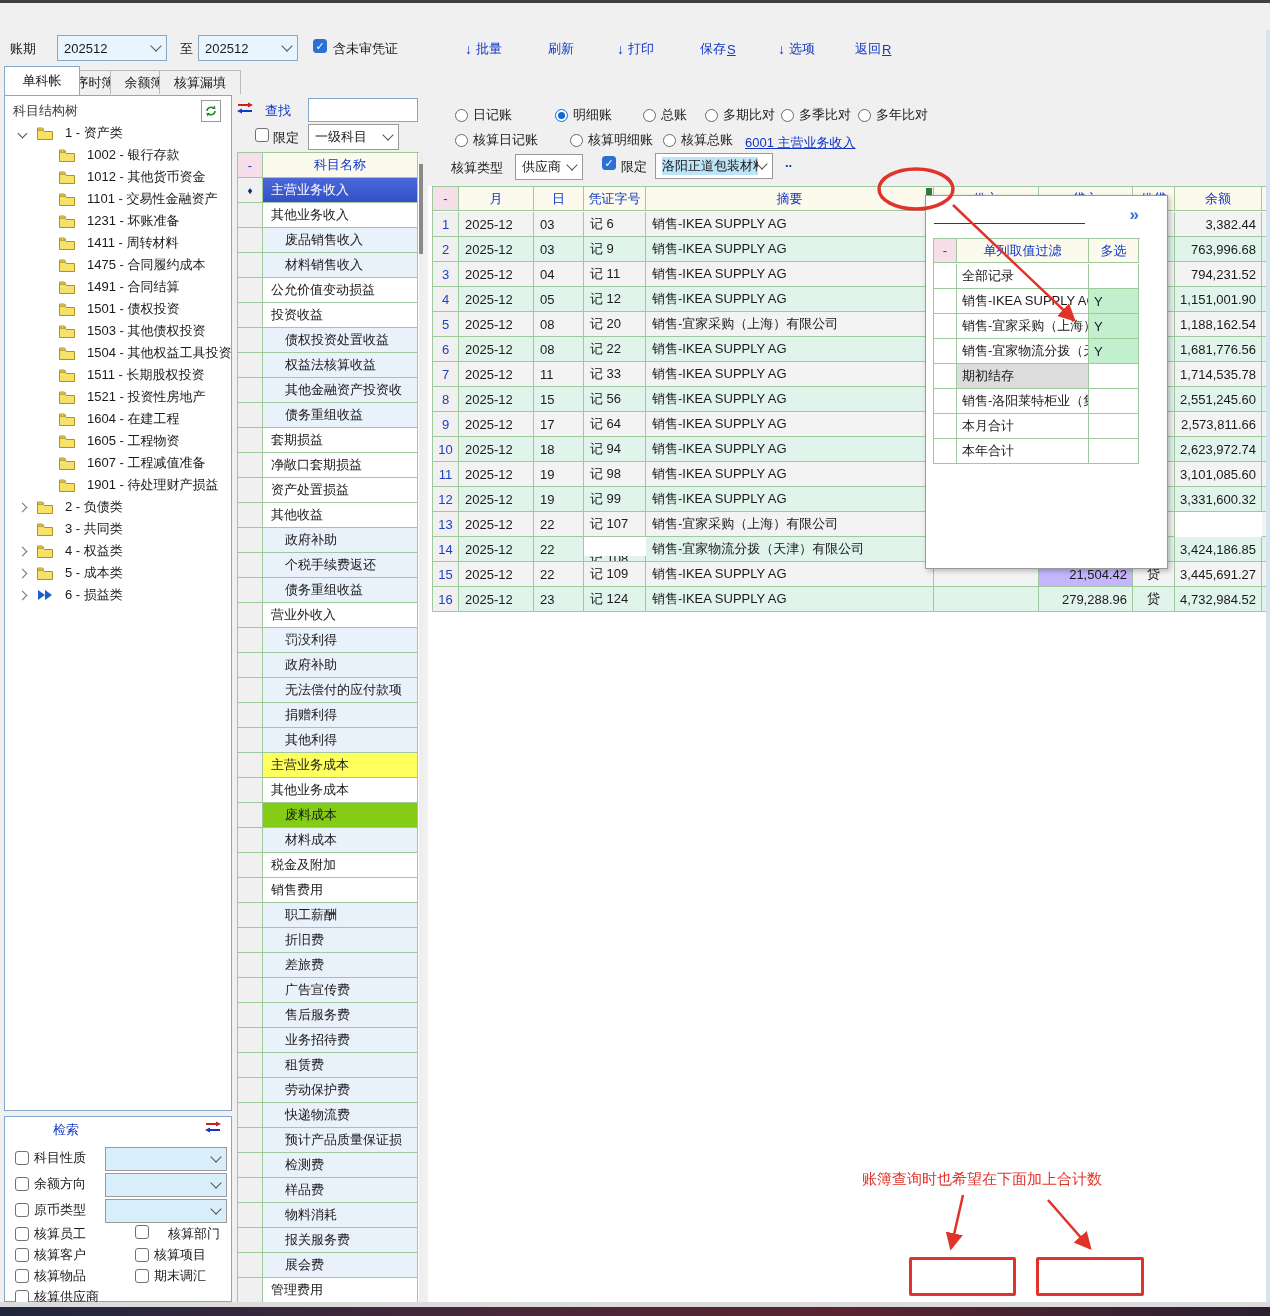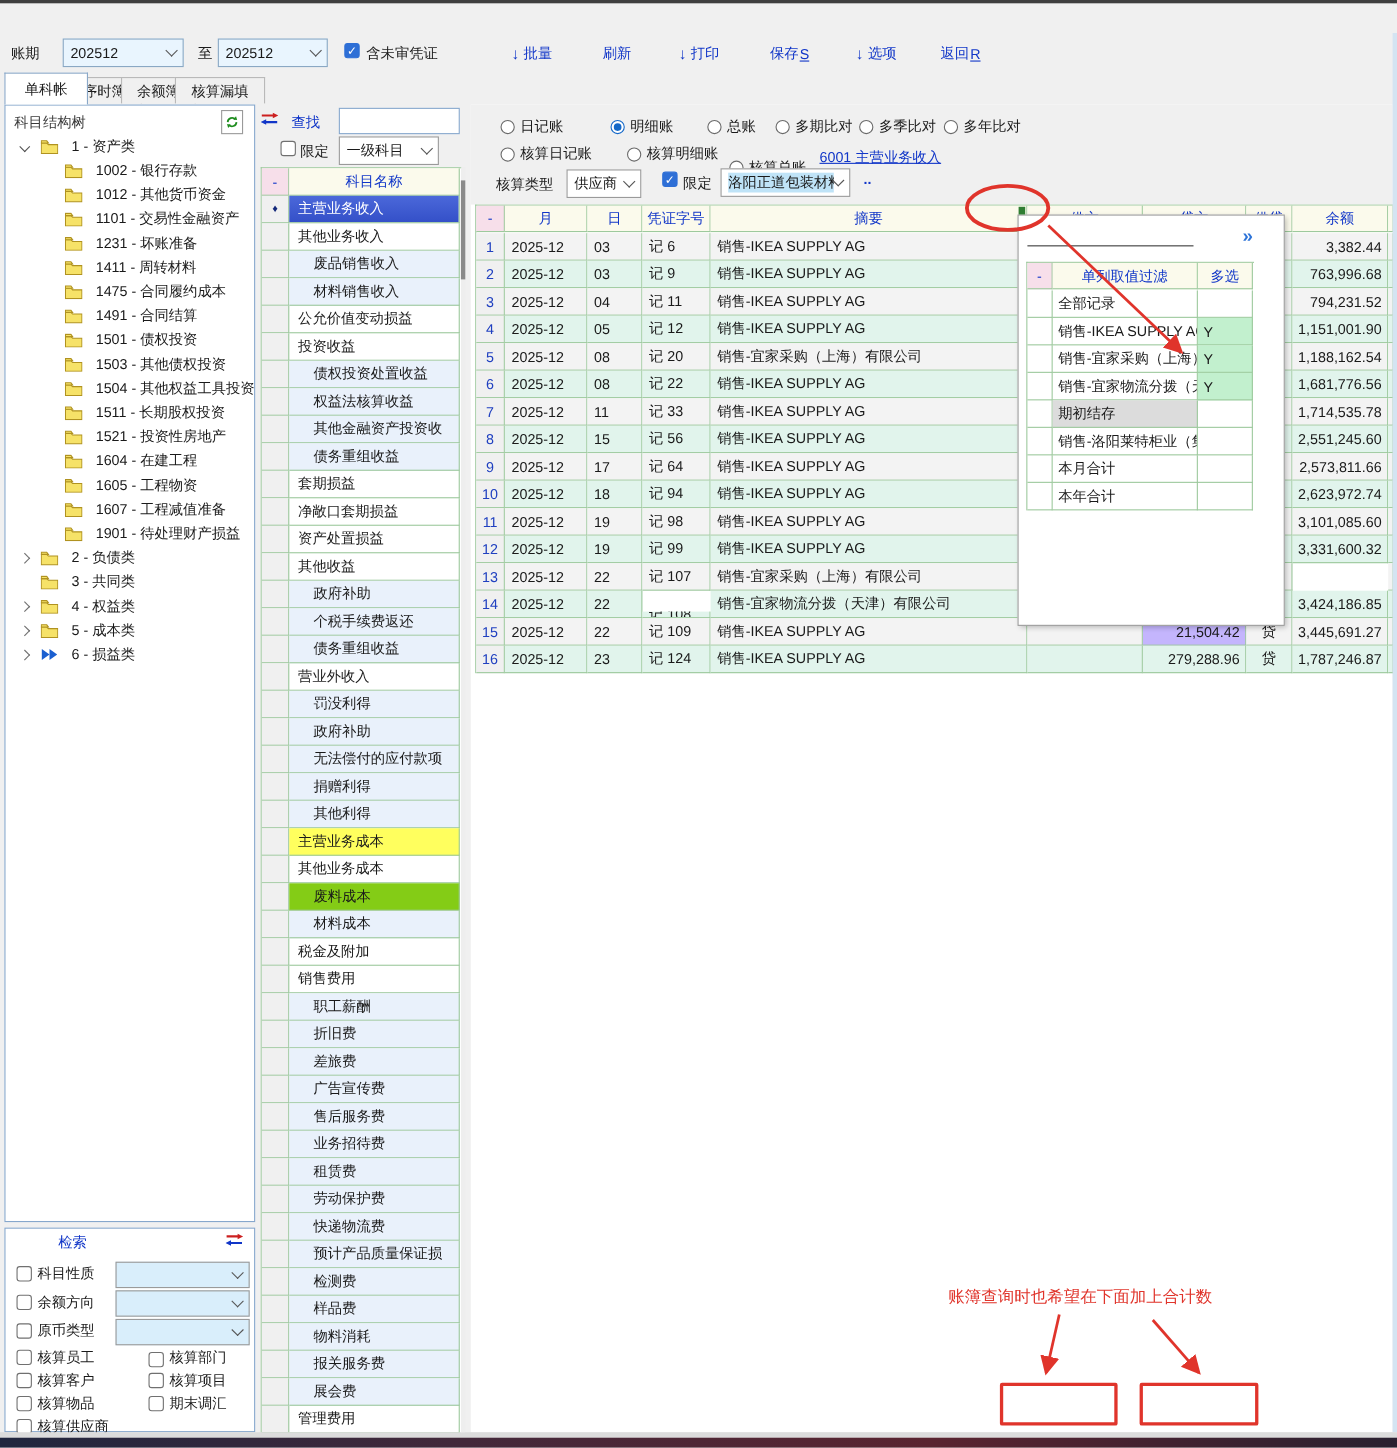--- a/index.html
+++ b/index.html
@@ -430,21 +430,21 @@
           <span>原币类型</span>
         </div>
         <div class="combo" style="position: absolute; left: 100px; top: 82px; width: 122px; height: 24px; background: rgb(217, 238, 251); border: 1px solid rgb(154, 154, 154);">
           <span class="val"></span>
           <span class="chev"></span>
         </div>
         <div style="position: absolute; left: 10px; top: 108px; display: flex; align-items: center; gap: 5px; white-space: nowrap; text-align: center;">
           <span class="cb"></span>
           <span>核算员工</span>
         </div>
-        <div style="position: absolute; left: 130px; top: 108px; display: flex; align-items: flex-end; gap: 5px; white-space: nowrap;">
+        <div style="position: absolute; left: 130px; top: 108px; display: flex; align-items: flex-start; gap: 19px; white-space: nowrap;">
           <span class="cb"></span>
           <span>核算部门</span>
         </div>
         <div style="position: absolute; left: 10px; top: 129px; display: flex; align-items: center; gap: 5px; white-space: nowrap;">
           <span class="cb"></span>
           <span>核算客户</span>
         </div>
         <div style="position: absolute; left: 130px; top: 129px; display: flex; align-items: center; gap: 5px; white-space: nowrap;">
           <span class="cb"></span>
           <span>核算项目</span>
@@ -700,21 +700,21 @@
         </div>
       <div id="calc-radios" style="position: absolute; left: 0px; top: 36px; width: 838px; height: 18px;">
           <div class="ritem" style="left: 27px; top: 0px;">
             <span class="radio"></span>
             <span>核算日记账</span>
           </div>
           <div class="ritem" style="left: 142px; top: 0px;">
             <span class="radio"></span>
             <span>核算明细账</span>
           </div>
-          <div class="ritem" style="left: 235px; top: 12px;">
+          <div class="ritem" style="left: 235px; top: 0px;">
             <span class="radio"></span>
             <span>核算总账</span>
           </div>
         </div>
       <span class="abs link" style="left:317px;top:39px;">6001 主营业务收入</span>
       <span class="abs lbl" style="left:23px;top:64px;">核算类型</span>
       <div class="abs combo white" style="left:87px;top:59px;width:68px;">
         <span class="val">供应商</span>
           <span class="chev"></span>
       </div>
@@ -888,21 +888,21 @@
         <div class="gc num" style="background: rgb(243, 243, 243);">3,445,691.27</div>
         <div class="gc " style="background: rgb(243, 243, 243);"></div>
         <div class="gc ctr" style="background: rgb(240, 240, 240); color: rgb(32, 64, 192);">16</div>
         <div class="gc " style="background: rgb(225, 244, 236); padding-left: 6px;">2025-12</div>
         <div class="gc " style="background: rgb(225, 244, 236); padding-left: 6px;">23</div>
         <div class="gc " style="background: rgb(225, 244, 236); padding-left: 6px;">记 124</div>
         <div class="gc " style="background: rgb(225, 244, 236); padding-left: 6px;">销售-IKEA SUPPLY AG</div>
         <div class="gc num" style="background: rgb(225, 244, 236);"></div>
         <div class="gc num" style="background: rgb(225, 244, 236);">279,288.96</div>
         <div class="gc ctr" style="background: rgb(225, 244, 236);">贷</div>
-        <div class="gc num" style="background: rgb(225, 244, 236);">1,787,246.87</div>
+        <div class="gc num" style="background: rgb(225, 244, 236);">4,732,984.52</div>
         <div class="gc " style="background: rgb(225, 244, 236);"></div>
       </div>
   </div>
 
   <div id="popup">
     <div class="uline"></div>
     <span class="expand">»</span>
     <div id="popup-table" class="gridtbl" style="left: 7px; top: 42px; width: 206px; border-color: rgb(157, 201, 157); display: grid; grid-template-columns: 23px 132px 50px; grid-auto-rows: 25px;">
         <div class="gc hd dash" style="height: 24px;">-</div>
         <div class="gc hd" style="height: 24px;">单列取值过滤</div>

